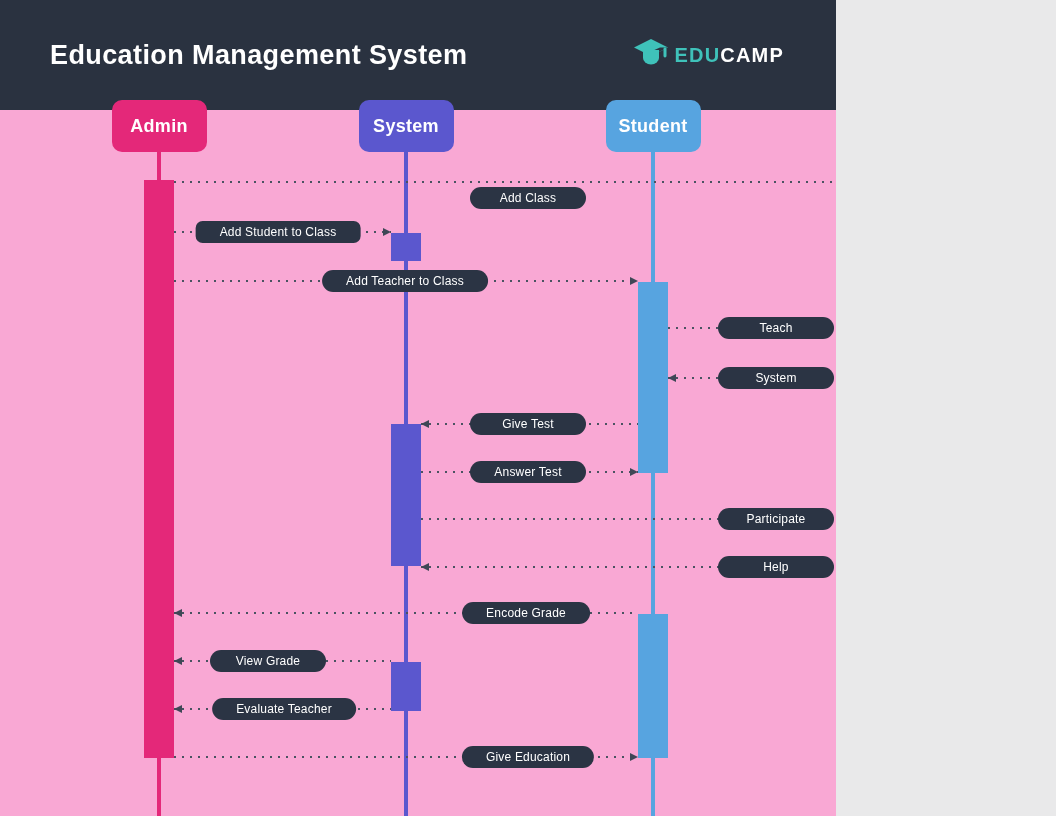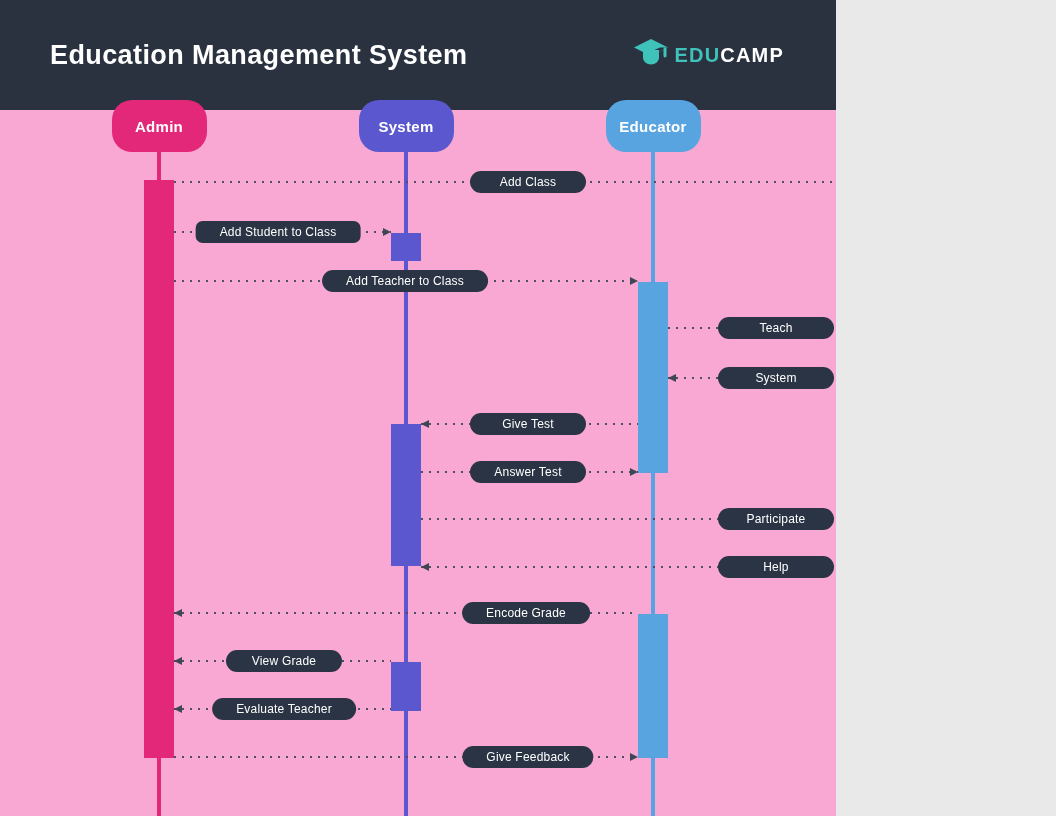--- a/index.html
+++ b/index.html
@@ -17,23 +17,23 @@
     position:absolute;left:50px;top:40px;margin:0;
     color:#ffffff;font-size:27px;font-weight:700;letter-spacing:.4px;
   }
   #logo{
     position:absolute;right:52px;top:37px;display:flex;align-items:center;gap:4px;
   }
   #logo .brand{font-size:20px;font-weight:700;letter-spacing:1.2px;}
   
   .lifeline{position:absolute;top:150px;bottom:0;width:4px;z-index:2;}
   .actor-box{
-    position:absolute;top:100px;width:95px;height:52px;border-radius:20px;
+    position:absolute;top:100px;width:95px;height:52px;border-radius:10px;
     display:flex;align-items:center;justify-content:center;
-    color:#fff;font-size:15px;font-weight:700;z-index:3;letter-spacing:.3px;
+    color:#fff;font-size:18px;font-weight:700;z-index:3;letter-spacing:.3px;
   }
   .activation{position:absolute;width:30px;z-index:3;}
   .msg-line{position:absolute;height:2px;z-index:4;
     background:repeating-linear-gradient(90deg,#4a5261 0 2px,transparent 2px 8px);}
   .arrow{position:absolute;width:0;height:0;z-index:4;}
   .arrow.r{border-top:4px solid transparent;border-bottom:4px solid transparent;border-left:8px solid #3f4756;}
   .arrow.l{border-top:4px solid transparent;border-bottom:4px solid transparent;border-right:8px solid #3f4756;}
   .pill{
     position:absolute;height:22px;border-radius:11px;background:#2b3444;
     color:#fff;font-size:12px;display:flex;align-items:center;justify-content:center;
@@ -60,33 +60,33 @@
         <span style="color:#3fc2ba">EDU</span><span style="color:#ffffff">CAMP</span>
       </span>
     </div>
   </div>
   <div id="canvas">
       <div class="lifeline" style="left: 157px; background: rgb(228, 40, 121);"></div>
       <div class="actor-box" style="left: 111.5px; background: rgb(228, 40, 121);">Admin</div>
       <div class="lifeline" style="left: 404px; background: rgb(91, 87, 206);"></div>
       <div class="actor-box" style="left: 358.5px; background: rgb(91, 87, 206);">System</div>
       <div class="lifeline" style="left: 651px; background: rgb(87, 164, 224);"></div>
-      <div class="actor-box" style="left: 605.5px; background: rgb(87, 164, 224);">Educator</div>
+      <div class="actor-box" style="left: 605.5px; background: rgb(87, 164, 224);">Student</div>
       <div class="lifeline" style="left: 898px; background: rgb(64, 194, 187);"></div>
       <div class="actor-box" style="left: 852.5px; background: rgb(64, 194, 187);">Class</div>
       <div class="activation" style="left: 144px; top: 180px; height: 578px; background: rgb(228, 40, 121);"></div>
       <div class="activation" style="left: 391px; top: 233px; height: 28px; background: rgb(91, 87, 206);"></div>
       <div class="activation" style="left: 391px; top: 424px; height: 142px; background: rgb(91, 87, 206);"></div>
       <div class="activation" style="left: 391px; top: 662px; height: 49px; background: rgb(91, 87, 206);"></div>
       <div class="activation" style="left: 638px; top: 282px; height: 191px; background: rgb(87, 164, 224);"></div>
       <div class="activation" style="left: 638px; top: 614px; height: 144px; background: rgb(87, 164, 224);"></div>
       <div class="activation" style="left: 885px; top: 181px; height: 389px; background: rgb(64, 194, 187);"></div>
       <div class="msg-line" style="left: 174px; top: 181px; width: 711px;"></div>
       <div class="arrow r" style="top: 178px; left: 877px;"></div>
-      <div class="pill" style="left: 528px; top: 171px; text-align: right;">Add Class</div>
+      <div class="pill" style="left: 528px; top: 187px; text-align: right;">Add Class</div>
       <div class="msg-line" style="left: 174px; top: 231px; width: 217px;"></div>
       <div class="arrow r" style="top: 228px; left: 383px;"></div>
       <div class="pill" style="left: 278px; top: 221px; border-radius: 7px;">Add Student to Class</div>
       <div class="msg-line" style="left: 174px; top: 280px; width: 464px;"></div>
       <div class="arrow r" style="top: 277px; left: 630px;"></div>
       <div class="pill" style="left: 405px; top: 270px;">Add Teacher to Class</div>
       <div class="msg-line" style="left: 668px; top: 327px; width: 217px;"></div>
       <div class="arrow r" style="top: 324px; left: 877px;"></div>
       <div class="pill" style="left: 776px; top: 317px;">Teach</div>
       <div class="msg-line" style="left: 668px; top: 377px; width: 217px;"></div>
@@ -102,21 +102,21 @@
       <div class="arrow r" style="top: 515px; left: 877px;"></div>
       <div class="pill" style="left: 776px; top: 508px;">Participate</div>
       <div class="msg-line" style="left: 421px; top: 566px; width: 464px;"></div>
       <div class="arrow l" style="top: 563px; left: 421px;"></div>
       <div class="pill" style="left: 776px; top: 556px;">Help</div>
       <div class="msg-line" style="left: 174px; top: 612px; width: 464px;"></div>
       <div class="arrow l" style="top: 609px; left: 174px;"></div>
       <div class="pill" style="left: 526px; top: 602px; text-align: right;">Encode Grade</div>
       <div class="msg-line" style="left: 174px; top: 660px; width: 217px;"></div>
       <div class="arrow l" style="top: 657px; left: 174px;"></div>
-      <div class="pill" style="left: 284px; top: 650px;">View Grade</div>
+      <div class="pill" style="left: 268px; top: 650px;">View Grade</div>
       <div class="msg-line" style="left: 174px; top: 708px; width: 217px;"></div>
       <div class="arrow l" style="top: 705px; left: 174px;"></div>
       <div class="pill" style="left: 284px; top: 698px;">Evaluate Teacher</div>
       <div class="msg-line" style="left: 174px; top: 756px; width: 464px;"></div>
       <div class="arrow r" style="top: 753px; left: 630px;"></div>
-      <div class="pill" style="left: 528px; top: 746px;">Give Feedback</div>
+      <div class="pill" style="left: 528px; top: 746px;">Give Education</div>
     </div>
 </div>
 
 </body></html>

